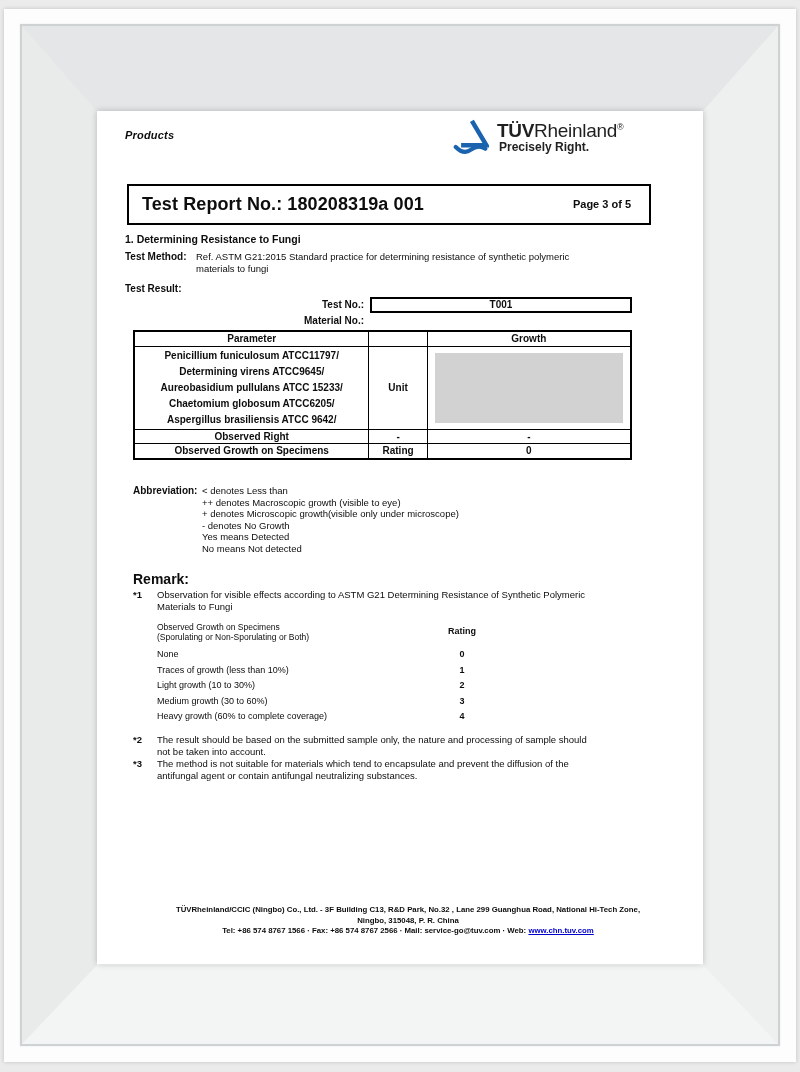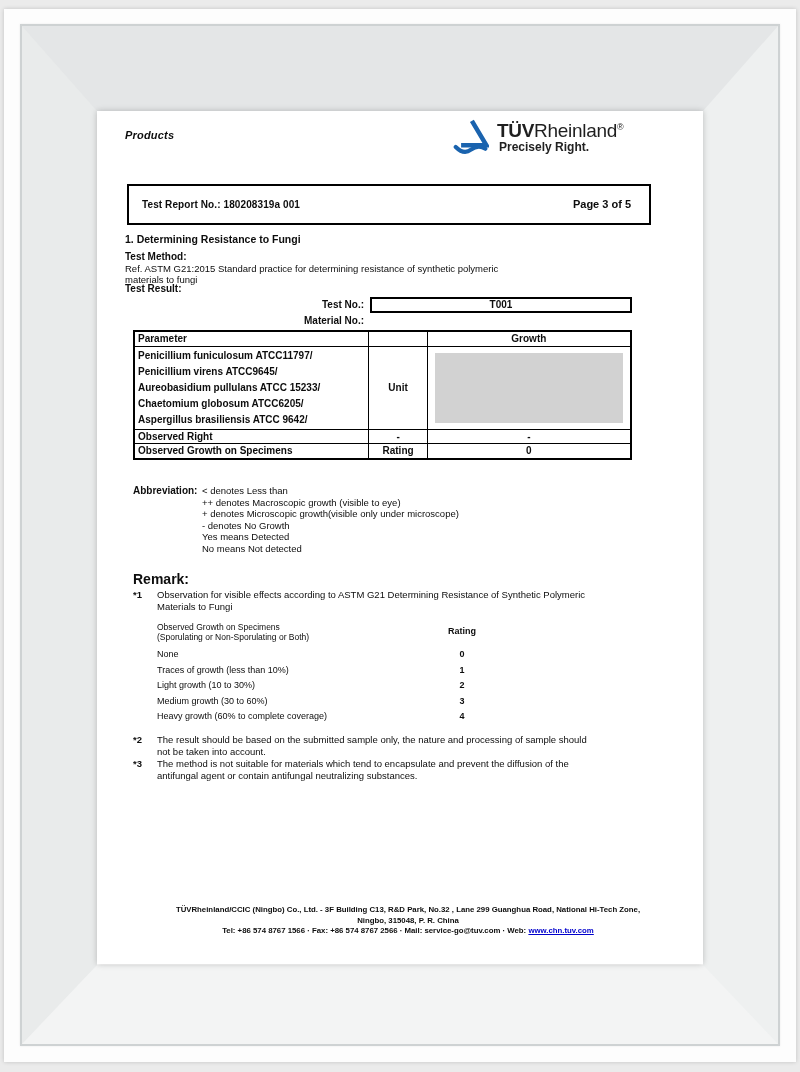--- a/index.html
+++ b/index.html
@@ -42,43 +42,43 @@
   .logo-name .light{font-weight:normal;}
   .logo-name sup{font-size:9px;}
   .logo-tagline{font-size:12px;font-weight:bold;color:#222;margin-top:1px;padding-left:2px;}
   .logo-txt{margin-left:8px;}
   
   .report-box{
     left:30px;top:73px;width:524px;height:41px;border:2px solid #000;
     box-sizing:border-box;display:flex;align-items:center;justify-content:space-between;
     padding:0 18px 0 13px;
   }
-  .report-box .title{font-size:10px;font-weight:bold;letter-spacing:.1px;}
+  .report-box .title{font-size:18px;font-weight:bold;letter-spacing:.1px;}
   .report-box .pageno{font-size:11px;font-weight:bold;}
   
   .sec-title{left:28px;top:123px;font-size:10.5px;font-weight:bold;}
-  .method-row{left:28px;top:140px;display:flex;flex-direction:column;}
+  .method-row{left:28px;top:140px;display:flex;}
   .method-row .lbl{width:71px;font-weight:bold;font-size:10px;}
   .result-lbl{left:28px;top:172px;font-weight:bold;font-size:10px;}
   
   .tbl-wrap{left:36px;top:186px;width:499px;}
   .head-row{display:flex;font-size:10px;font-weight:bold;}
   .head-row .hlabel{width:231px;text-align:right;padding-right:4px;line-height:15px;}
   .head-row .hbox{
     width:262px;margin-left:2px;border:2px solid #000;box-sizing:border-box;
     height:16px;text-align:center;line-height:12px;
   }
   .head-row + .head-row .hbox{margin-top:-2px;}
   table.main{
     border-collapse:collapse;width:499px;margin-top:2px;
     font-size:10px;font-weight:bold;
   }
   table.main td{border:1.5px solid #000;padding:1px 3px;vertical-align:middle;}
   table.main{border:2px solid #000;}
-  .col-param{width:229px;text-align:left;}
+  .col-param{width:229px;text-align:center;}
   .col-unit{width:52px;text-align:center;}
   .col-result{width:202px;text-align:center;}
   .org-line{line-height:16px;white-space:nowrap;}
   .gray-box{height:70px;margin:2px 4px;background:#d2d2d2;}
   .row-tall td{height:17px;}
   .row-short td{height:10px;padding:0 3px;}
   .row-med td{height:12px;}
   
   .abbr{left:36px;top:374px;display:flex;font-size:9.5px;}
   .abbr .lbl{width:69px;font-weight:bold;font-size:10px;}
@@ -154,21 +154,21 @@
         <table class="main">
           <tbody>
               <tr>
             <td class="col-param">Parameter</td>
             <td class="col-unit"></td>
             <td class="col-result">Growth</td>
           </tr>
           <tr>
             <td class="col-param">
               <div class="org-line">Penicillium funiculosum ATCC11797/</div>
-              <div class="org-line">Penicillium virens ATCC9645/</div>
+              <div class="org-line">Determining virens ATCC9645/</div>
               <div class="org-line">Aureobasidium pullulans ATCC 15233/</div>
               <div class="org-line">Chaetomium globosum ATCC6205/</div>
               <div class="org-line">Aspergillus brasiliensis ATCC 9642/</div>
             </td>
             <td class="col-unit">Unit</td>
             <td class="col-result">
               <div class="gray-box"></div>
             </td>
           </tr>
           <tr class="row-short">

